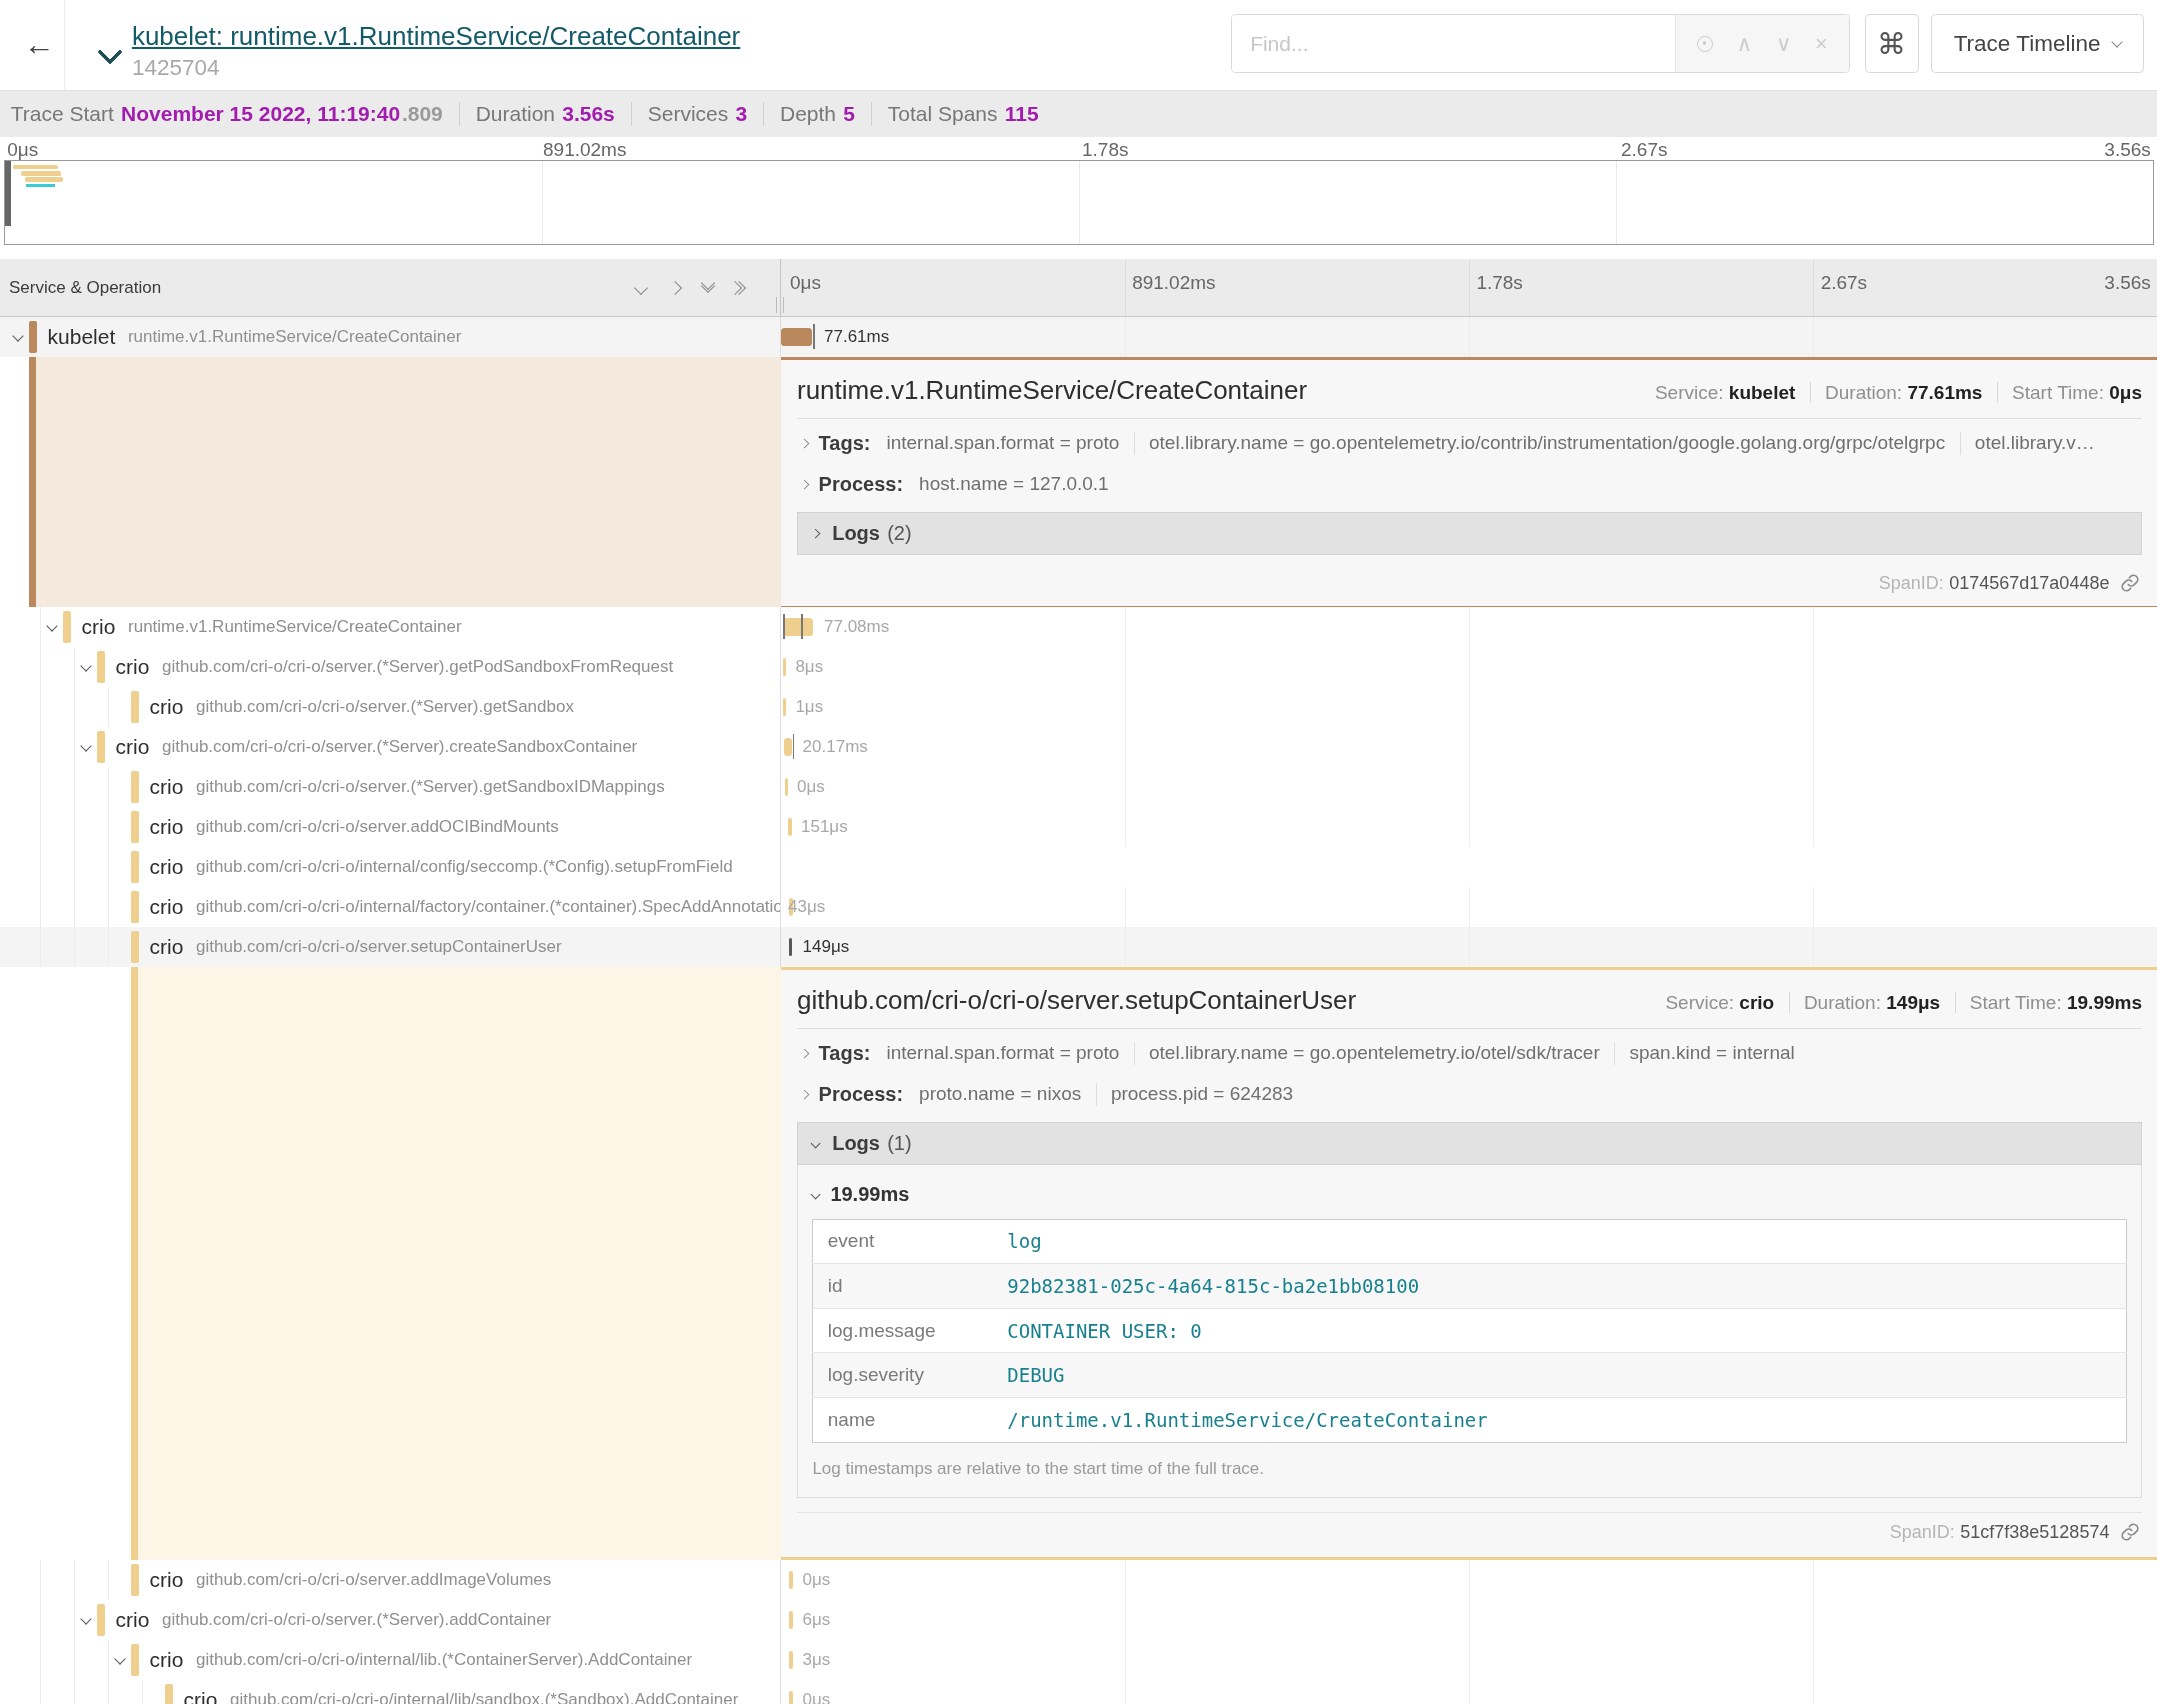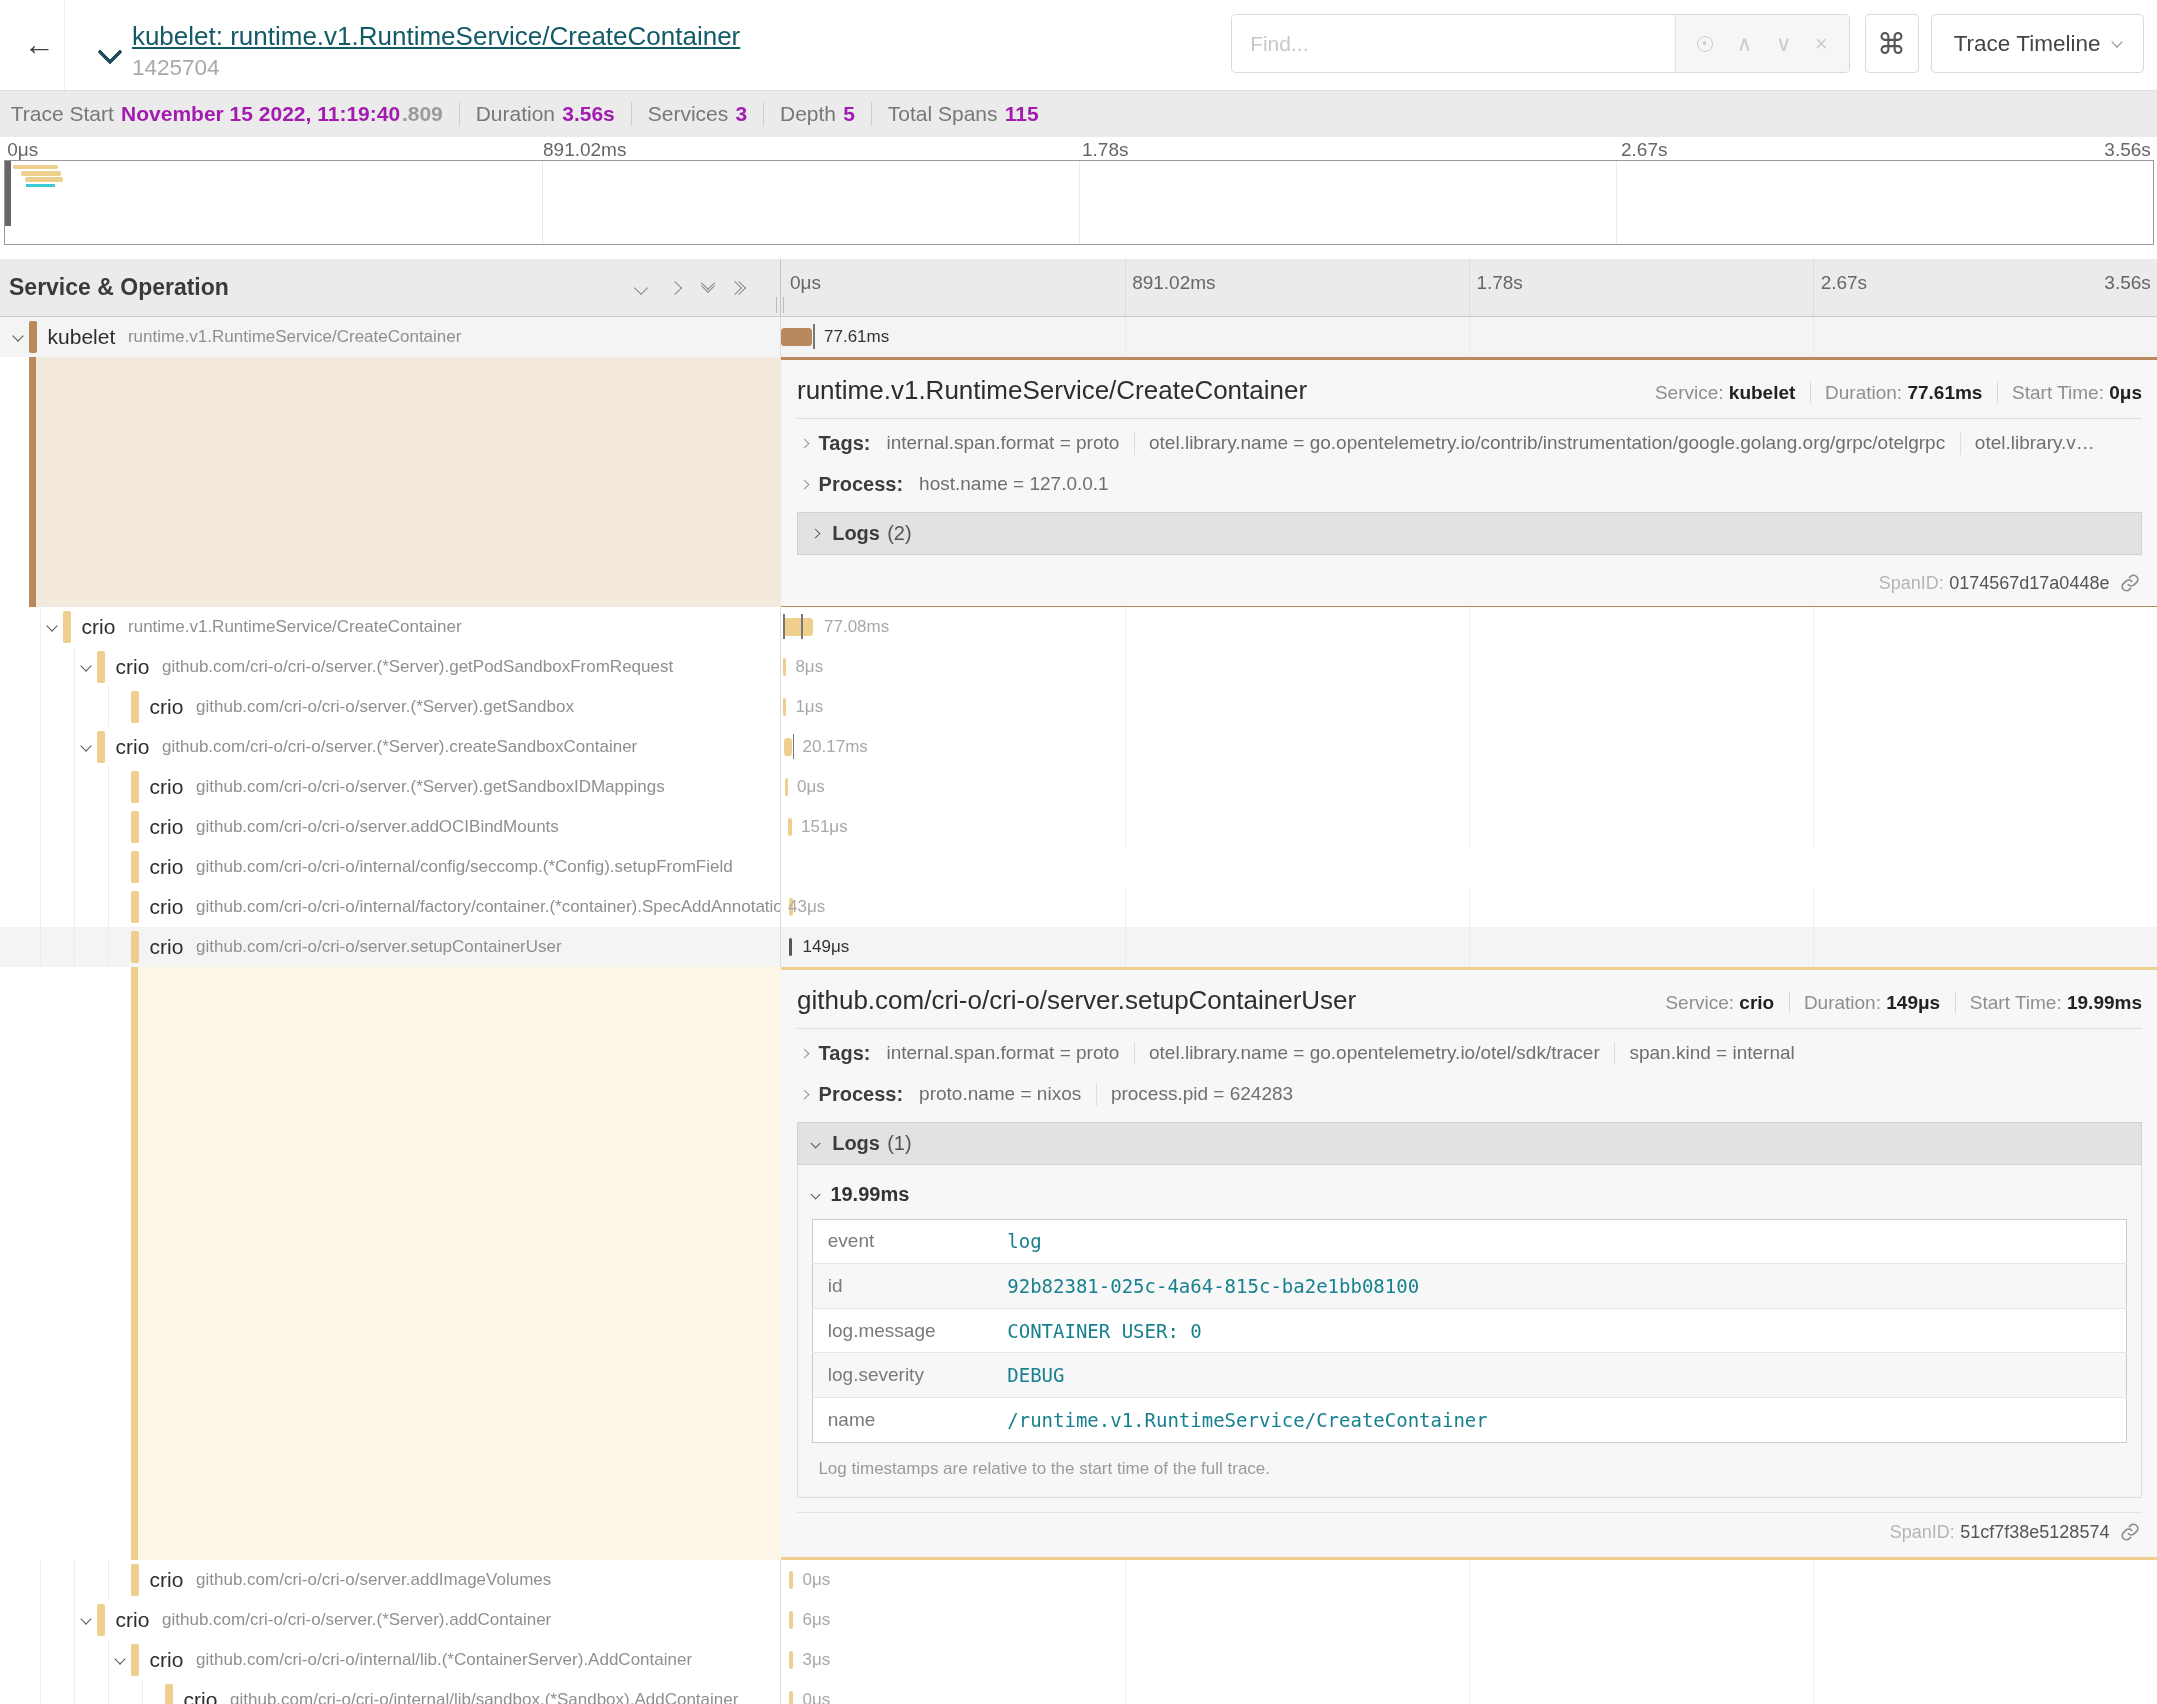--- a/index.html
+++ b/index.html
@@ -47,21 +47,21 @@
   .mm-canvas { position:relative; margin:0 3.6px; height:85px; border:0.9px solid #999;
     background-image:linear-gradient(#e8e8e8,#e8e8e8),linear-gradient(#e8e8e8,#e8e8e8),linear-gradient(#e8e8e8,#e8e8e8);
     background-size:0.9px 100%; background-position:25% 0,50% 0,75% 0; background-repeat:no-repeat; }
   .mm-handle { position:absolute; left:0; top:0; width:6.3px; height:65px; background:#666; cursor:ew-resize; }
   .mm-bar { position:absolute; height:4.5px; border-radius:1.8px; background:#efcf8e; }
   .mm-teal { position:absolute; height:3.6px; background:#3ec9d6; }
 
   
   .tl-header { height:58px; display:flex; background:#ebebeb; border-bottom:0.9px solid #c9c9c9; margin-top:7.2px; }
   .tl-header .lhead { width:781px; display:flex; align-items:center; padding:0 9px; border-right:0.9px solid #c4c4c4; position:relative; }
-  .lhead-title { font-size:23px; color:#3a3a3a; font-weight:700; }
+  .lhead-title { font-size:17px; color:#3a3a3a; font-weight:400; }
   .lhead-icons { margin-left:auto; display:flex; align-items:center; gap:23.4px; margin-right:27px; }
   .lhead-icons .ic { display:flex; cursor:pointer; }
   .lhead-icons .cv { border-color:#888; width:10px; height:10px; }
   .dbl { display:flex; flex-direction:column; gap:0; }
   .dbl .cv { margin-top:-6.3px; }
   .dbl.rgt { flex-direction:row; }
   .dbl.rgt .cv { margin:0 0 0 -6.3px; }
   .grip { position:absolute; right:-3.6px; bottom:3.6px; width:7.2px; height:16px; border-left:1.8px solid #bbb; border-right:1.8px solid #bbb; }
   .tl-header .rhead { flex:1; position:relative; font-size:19px; color:#666;
     background-image:linear-gradient(#dcdcdc,#dcdcdc),linear-gradient(#dcdcdc,#dcdcdc),linear-gradient(#dcdcdc,#dcdcdc);
@@ -112,21 +112,21 @@
   .logsbar .cnt { font-weight:normal; color:#555; }
   .logbox { border:0.9px solid #ddd; border-top:none; padding:12.6px 14.4px 18px 14.4px; }
   .lentry-h { display:flex; align-items:center; font-size:20px; font-weight:bold; color:#333; margin:5.4px 0 12.6px 0; cursor:pointer; }
   .lentry-h .cv { width:7.2px; height:7.2px; border-color:#555; margin-right:10.8px; }
   table.kv { width:100%; border-collapse:collapse; background:#fff; border:0.9px solid #ccc; }
   table.kv td { border-bottom:0.9px solid #e6e6e6; padding:10.8px 14.4px; font-size:19px; }
   table.kv tr:last-child td { border-bottom:none; }
   table.kv tr:nth-child(even) { background:#f7f7f7; }
   td.k { width:180px; color:#7a7a7a; }
   td.v { font-family:"DejaVu Sans Mono", monospace; color:#18818f; font-size:18px; }
-  .lognote { font-size:17px; color:#9a9a9a; margin-top:16px;margin-left:6px; }
+  .lognote { font-size:17px; color:#9a9a9a; margin-top:16px; }
   .spanid-row { display:flex; justify-content:flex-end; align-items:center; gap:5.4px; margin-top:9px;
     padding:9px 1.8px 5.4px 1.8px; font-size:18px; color:#b5b5b5; }
   .dpanel.p2 .spanid-row { border-top:0.9px solid #e2e2e2; margin-top:14.4px; }
   .spanid-val { color:#555; }
   .linkic { margin-left:5.4px; cursor:pointer; display:flex; }
 
   .locate-ic { display:inline-block; width:16px; height:16px; border:1.8px solid #ccc; border-radius:50%; position:relative; }
   .locate-ic::after { content:""; position:absolute; left:4.5px; top:4.5px; width:3.6px; height:3.6px; border-radius:50%; background:#ccc; }
 </style>
 </head>

